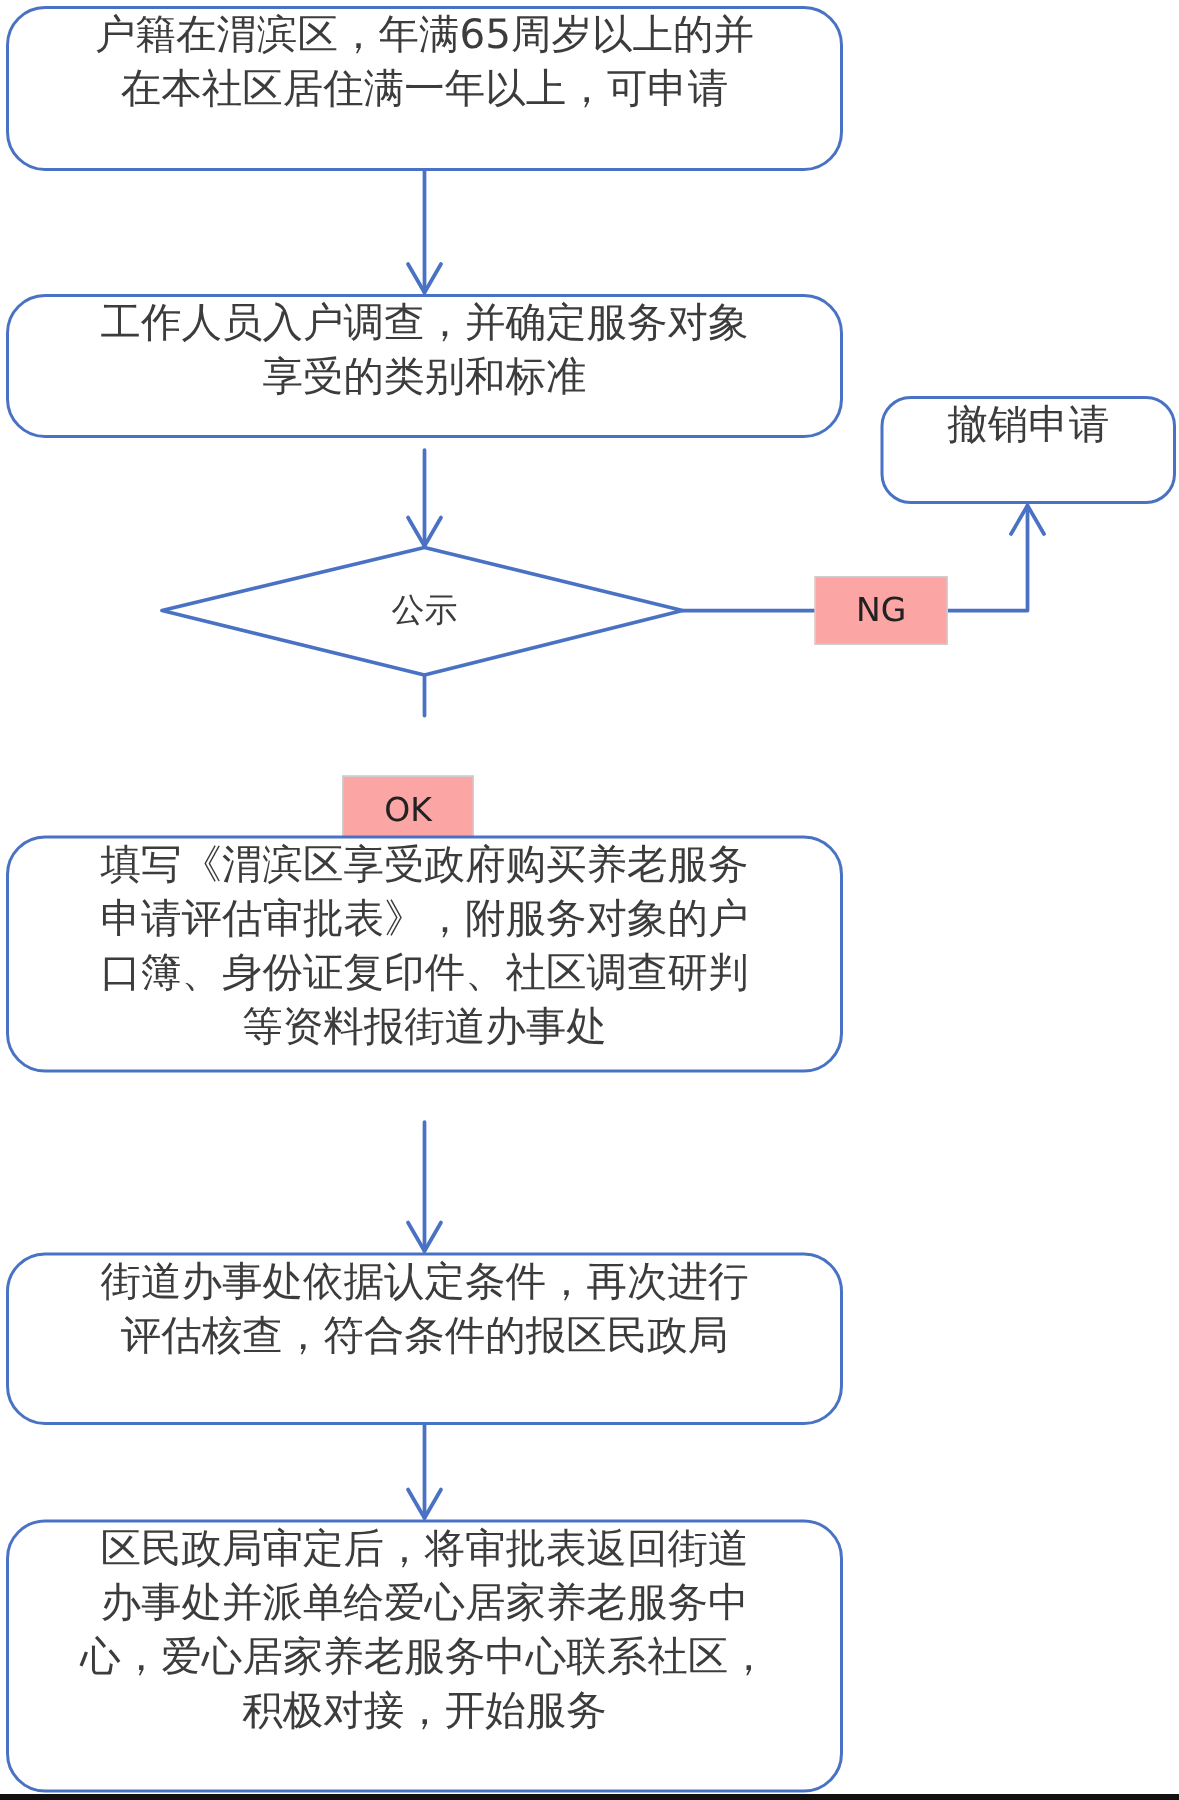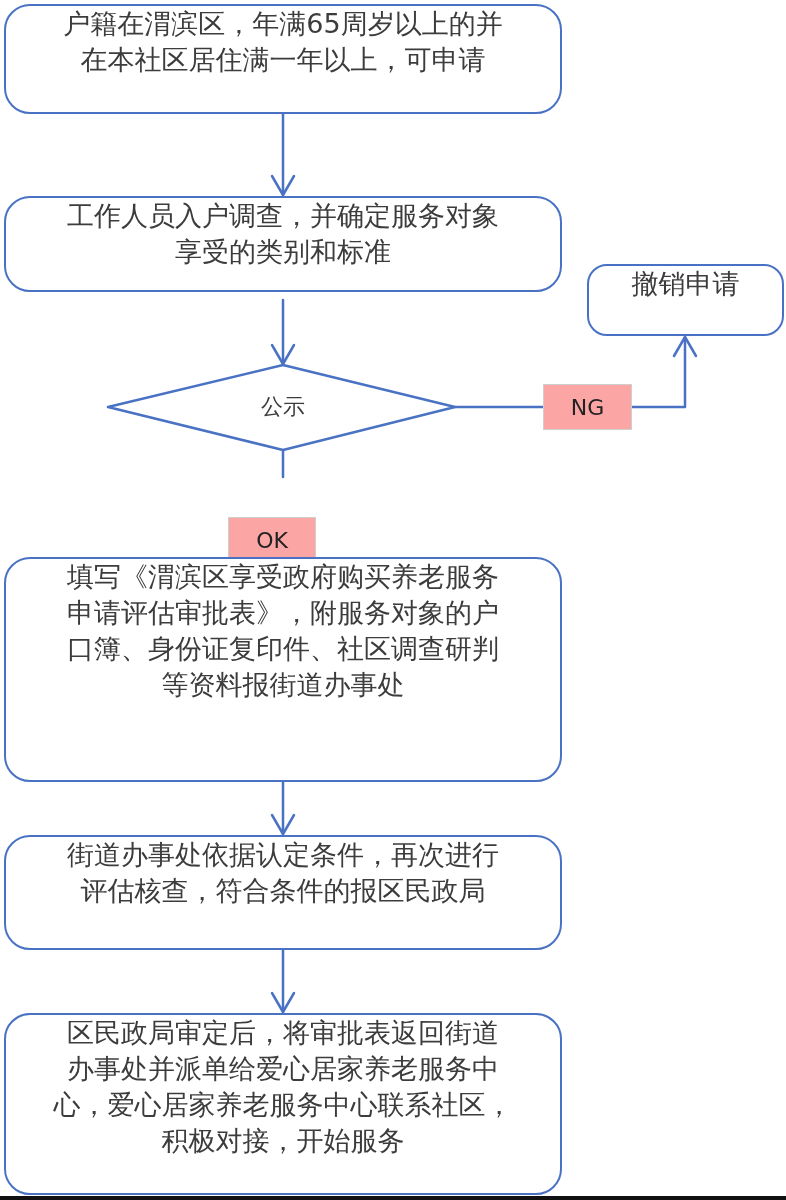--- a/index.html
+++ b/index.html
@@ -81,21 +81,21 @@
 <div class="node" style="left:587px; top:264px; width:197px; height:72px; border-radius:20px; padding:0;">
   <span>撤销申请</span>
 </div>
 
 <div class="diamond-text" style="left:233px; top:385px; width:100px; height:44px;">公示</div>
 
 <div class="label-box" style="left:543px; top:384px; width:89px; height:46px;">NG</div>
 
 <div class="label-box" style="left:228px; top:477px; width:88px; height:46px;margin-top:40px;">OK</div>
 
-<div class="node" style="left:4px; top:557px; width:558px; height:225px;">
+<div class="node" style="left:4px; top:557px; width:558px; height:158px;">
   <span>填写《渭滨区享受政府购买养老服务
 申请评估审批表》，附服务对象的户
 口簿、身份证复印件、社区调查研判
 等资料报街道办事处</span>
 </div>
 
 <div class="node" style="left:4px; top:835px; width:558px; height:115px;">
   <span>街道办事处依据认定条件，再次进行
 评估核查，符合条件的报区民政局</span>
 </div>

